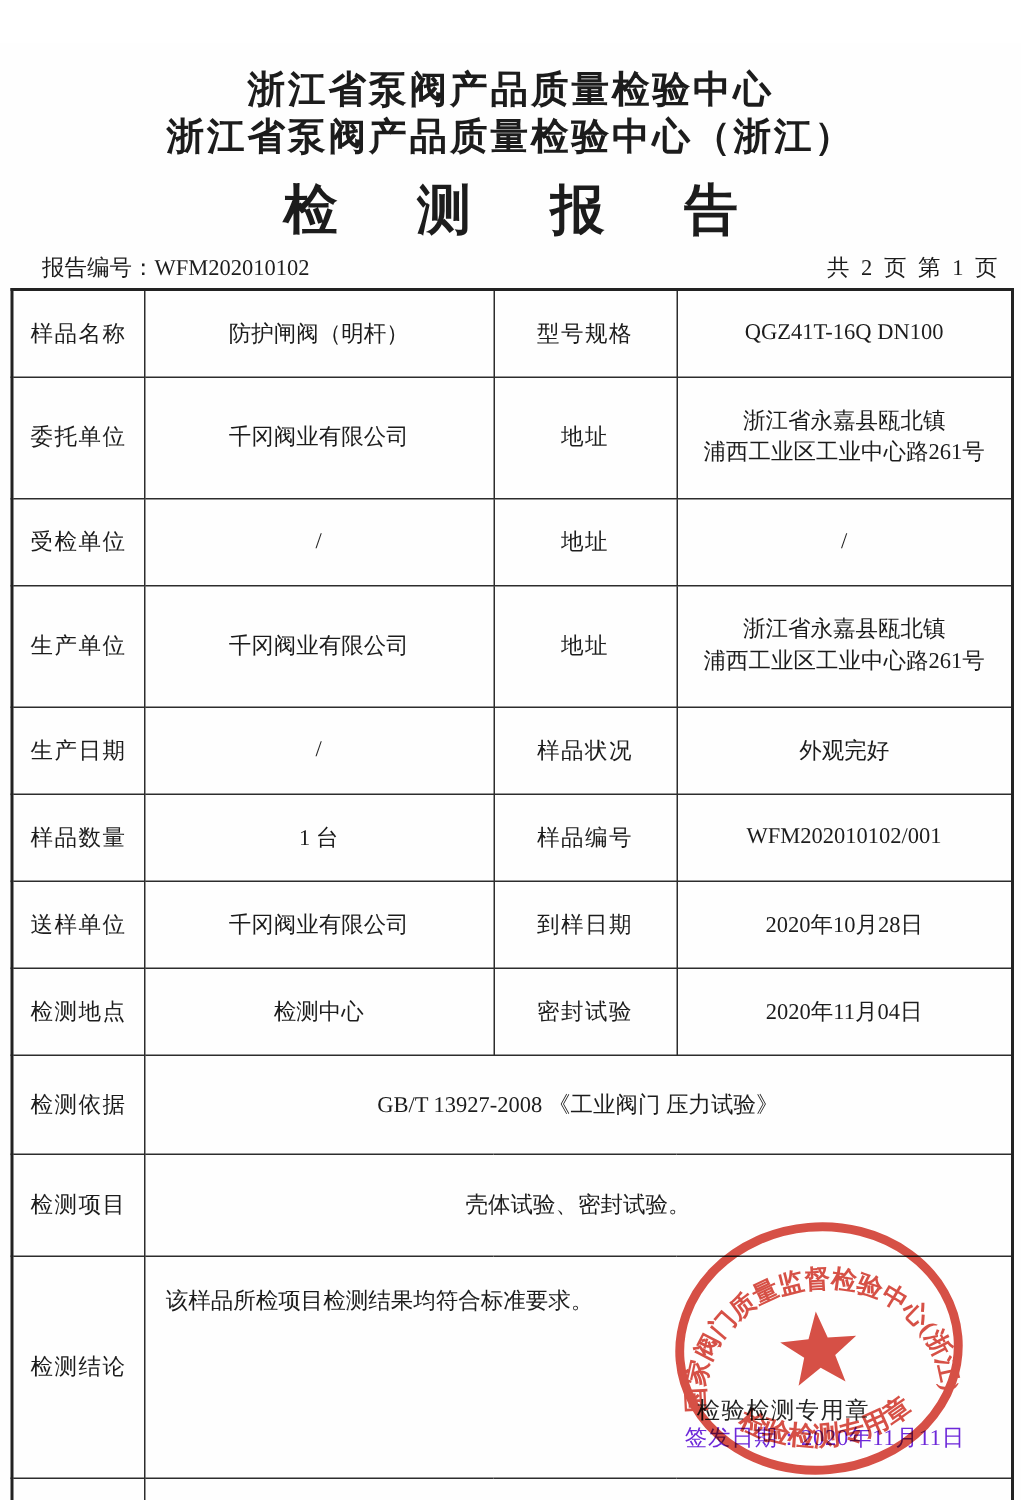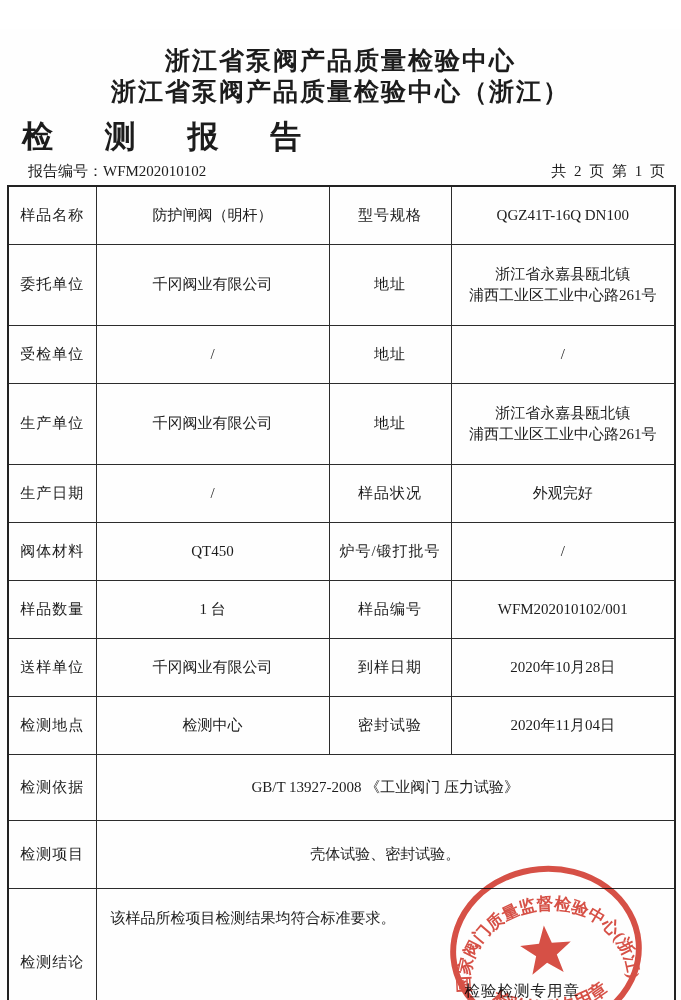--- a/index.html
+++ b/index.html
@@ -11,21 +11,21 @@
     color:#1c1c1c;
     overflow:hidden;
     margin-top:29px;
   }
   .org-line{
     text-align:center;font-weight:bold;
     font-size:25px;letter-spacing:2px;line-height:1.25;
   }
   .org-line.first{padding-top:16px;}
   .doc-title{
-    font-weight:bold;font-size:31px;
+    text-align:center;font-weight:bold;font-size:36px;
     letter-spacing:22px;margin-top:8px;margin-left:22px;
   }
   .meta{
     display:flex;justify-content:space-between;align-items:flex-start;
     margin:4px 10px 2px 28px;font-size:15px;
   }
   .meta-right{letter-spacing:2px;margin-right:4px;}
   table.report{
     border-collapse:collapse;
     margin:4px auto 0 7px;
@@ -121,26 +121,20 @@
       <td>千冈阀业有限公司</td>
       <td class="lbl">地址</td>
       <td class="pre">浙江省永嘉县瓯北镇
 浦西工业区工业中心路261号</td>
     </tr>
     <tr style="height:47px">
       <td class="lbl">生产日期</td>
       <td>/</td>
       <td class="lbl">样品状况</td>
       <td>外观完好</td>
-    </tr>
-    <tr style="height:48px">
-      <td class="lbl">阀体材料</td>
-      <td>QT450</td>
-      <td class="lbl">炉号/锻打批号</td>
-      <td>/</td>
     </tr>
     <tr style="height:45px">
       <td class="lbl">样品数量</td>
       <td>1 台</td>
       <td class="lbl">样品编号</td>
       <td>WFM202010102/001</td>
     </tr>
     <tr style="height:47px">
       <td class="lbl">送样单位</td>
       <td>千冈阀业有限公司</td>

